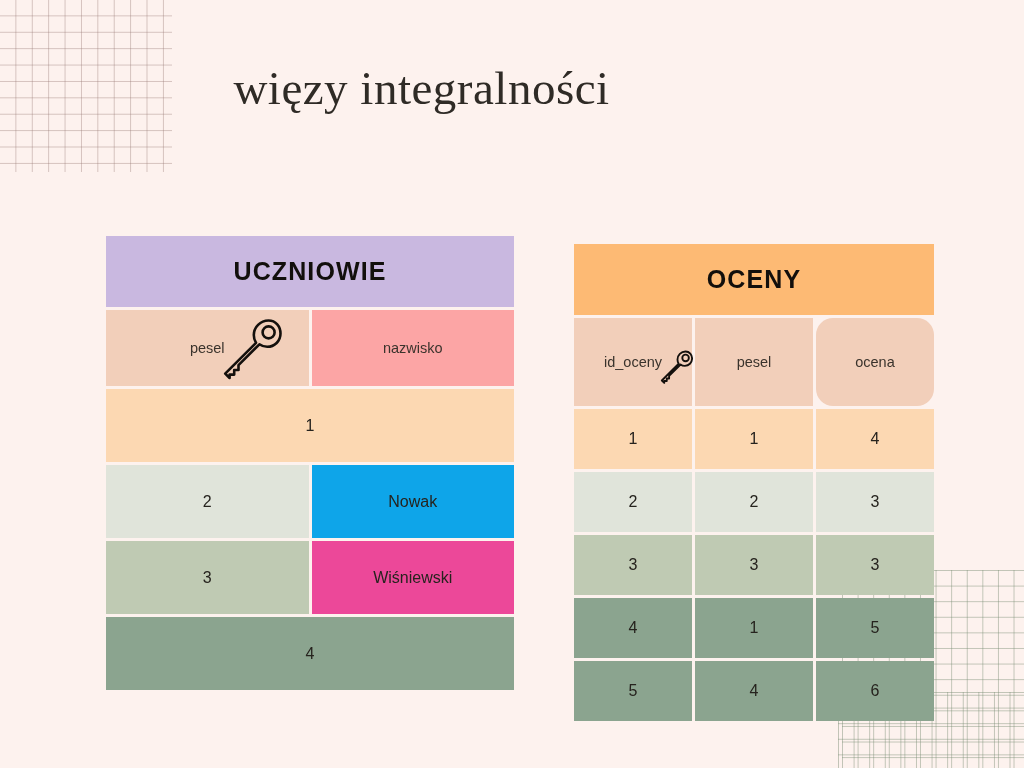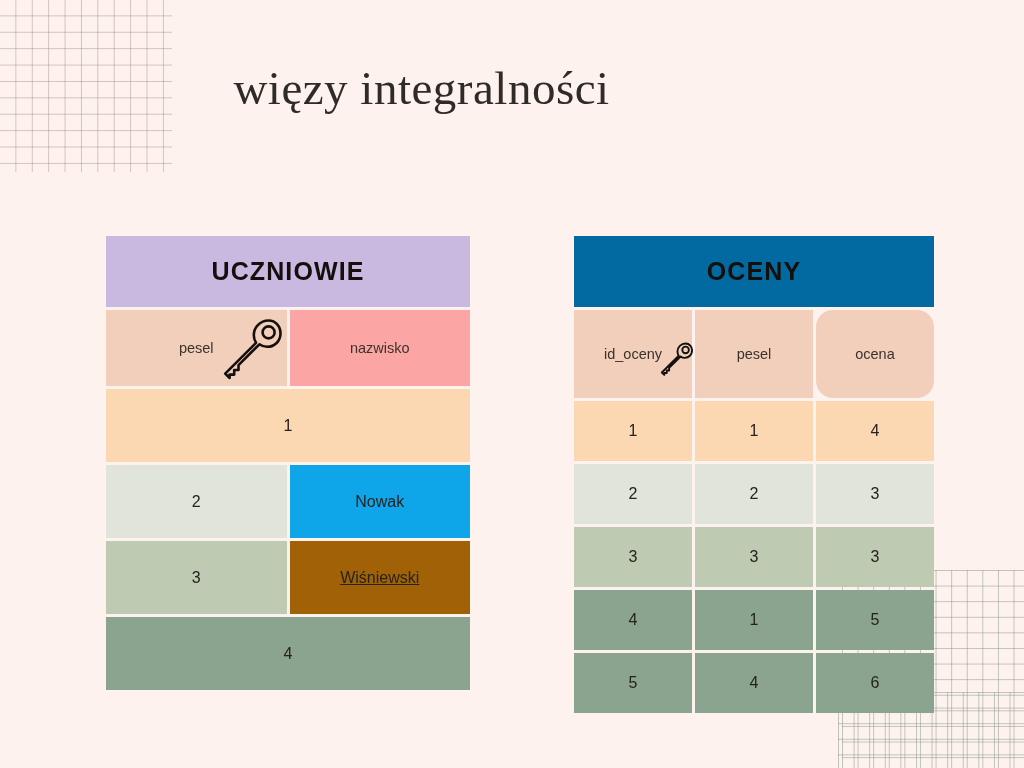--- a/index.html
+++ b/index.html
@@ -70,21 +70,21 @@
   
   .er-table {
     position: absolute;
     display: flex;
     flex-direction: column;
     gap: 3px;
   }
   #table-uczniowie {
     left: 106px;
     top: 236px;
-    width: 364px;
+    width: 408px;
   }
   #table-oceny {
     left: 574px;
     top: 236px;
     width: 360px;
   }
 
   .table-title {
     height: 71px;
     display: flex;
@@ -175,29 +175,29 @@
 
   <div class="table-row row-data">
     <div class="cell" style="background: rgb(252, 216, 178);">1</div>
   </div>
   <div class="table-row row-data">
     <div class="cell" style="background: rgb(224, 228, 218);">2</div>
     <div class="cell" style="background: #0ea5e9;">Nowak</div>
   </div>
   <div class="table-row row-data">
     <div class="cell" style="background: rgb(191, 202, 179);">3</div>
-    <div class="cell" style="background: #a16207; text-decoration: underline;">Wiśniewski</div>
+    <div class="cell" style="background: #ec4899;">Wiśniewski</div>
   </div>
   <div class="table-row row-data">
     <div class="cell" style="background: rgb(139, 164, 143);">4</div>
   </div>
 </div>
 
 <div class="er-table" id="table-oceny">
-  <div class="table-title" style="background: #0369a1;">OCENY</div>
+  <div class="table-title" style="background: #fdba74; margin-top: 8px;">OCENY</div>
 
   <div class="table-row row-fields">
     <div class="cell" style="background: rgb(242, 207, 186);">
       <span>id_oceny</span>
       <svg class="key-icon small" viewBox="0 0 60 64" fill="none" xmlns="http://www.w3.org/2000/svg">
         <path d="M46.5 4.5 C53.8 4.5 58.5 10.3 58.5 17.5 C58.5 25.0 52.6 30.8 45.2 30.8
                  C42.2 30.8 39.6 29.9 37.4 28.3
                  L16.5 49.2 L16.5 54.0 L12.2 54.0 L12.2 58.6 L7.6 58.6 L7.6 62.0
                  L3.2 57.6 L34.0 26.8 C32.6 24.6 31.8 21.9 31.8 19.0
                  C31.8 11.5 38.3 4.5 46.5 4.5 Z" stroke="#14100d" stroke-width="3.4" stroke-linejoin="round" stroke-linecap="round" fill="none"></path>

